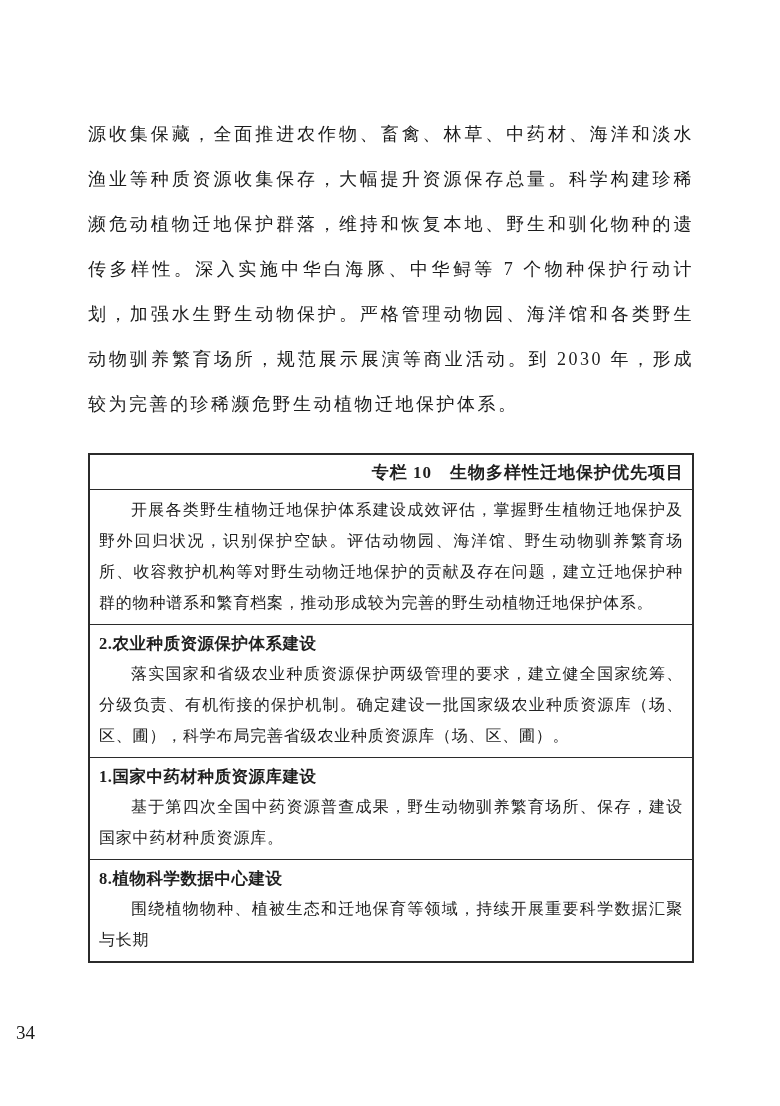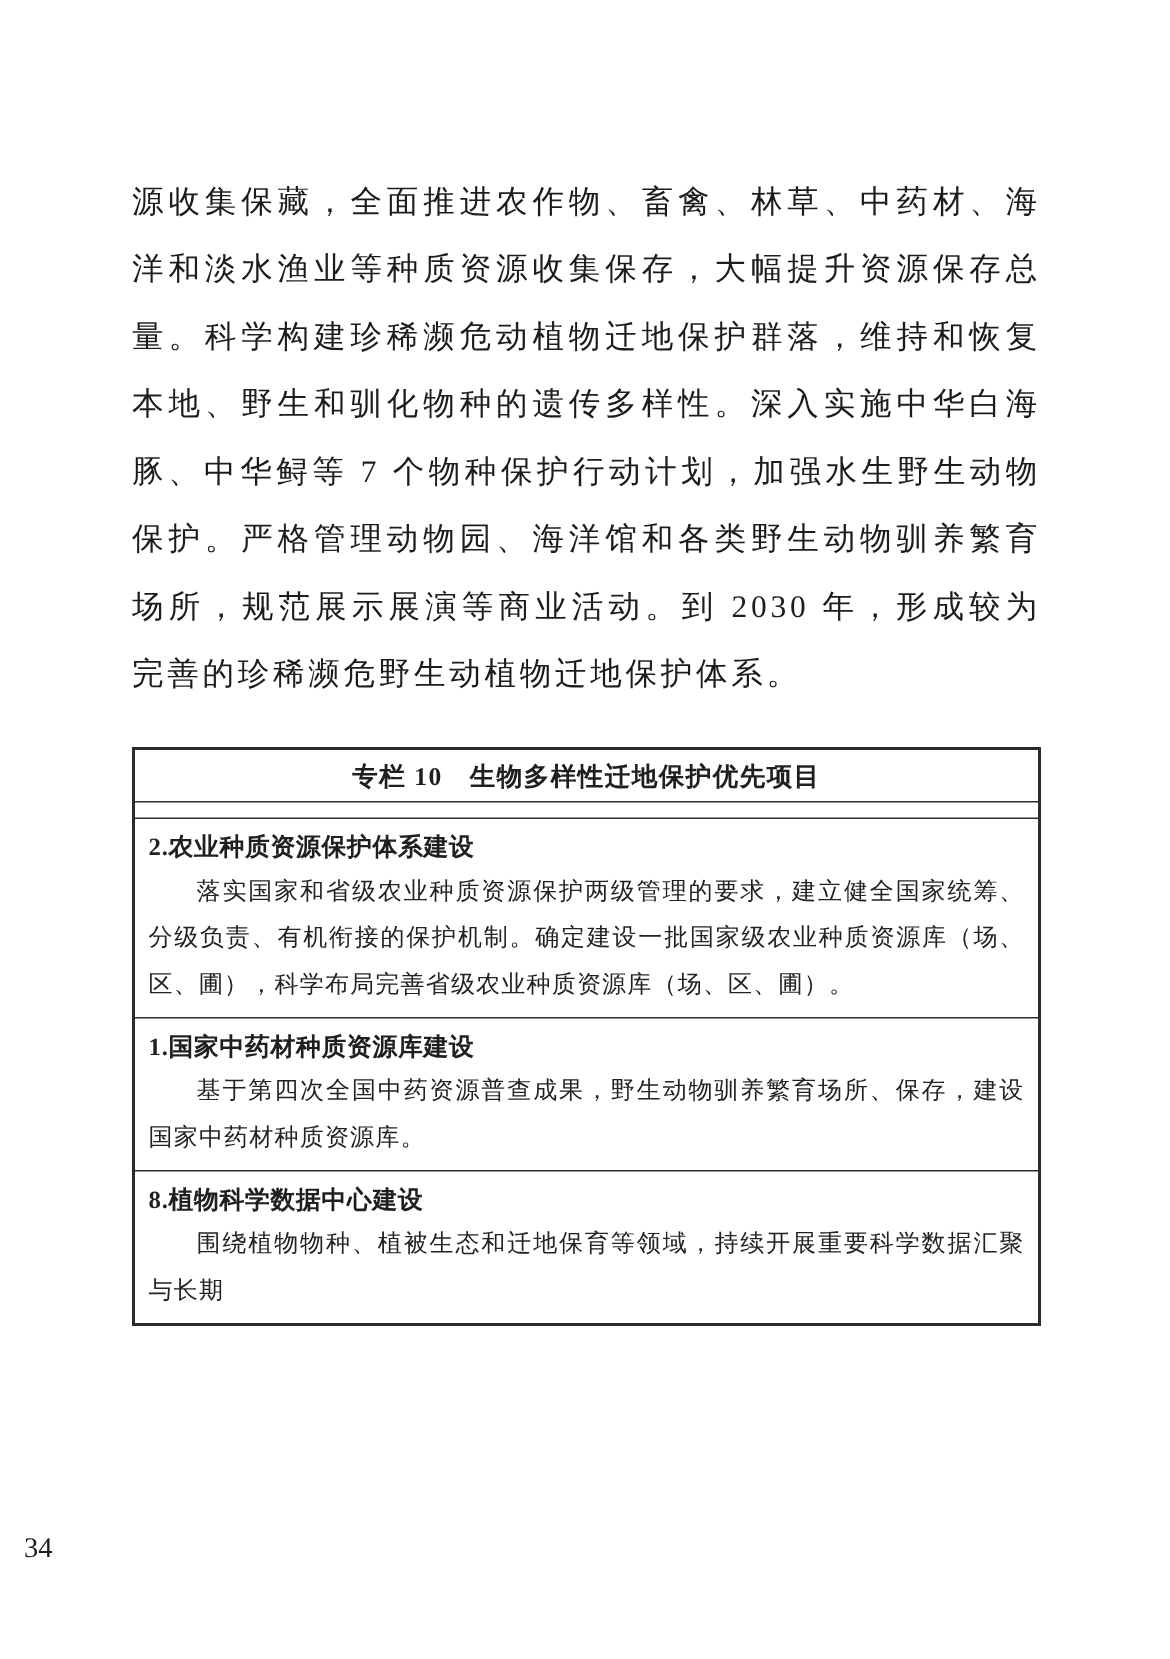--- a/index.html
+++ b/index.html
@@ -14,35 +14,35 @@
     overflow: hidden;
   }
   .content {
     position: absolute;
     left: 88px;
     top: 0;
     width: 606px;
   }
   .body-paragraph {
     margin-top: 112px;
-    font-size: 21px;
+    font-size: 18px;
     line-height: 45px;
     letter-spacing: 2.5px;
     text-align: justify;
     text-justify: inter-character;
     color: #1c1c1c;
   }
   .panel {
     margin-top: 26px;
     border: 2px solid #2b2b2b;
     background: #ffffff;
   }
   .panel-header {
     border-bottom: 1.5px solid #2b2b2b;
-    text-align: center;
+    text-align: right;
     padding: 6px 8px 5px 8px;
     font-weight: bold;
     font-size: 17px;
     letter-spacing: 1px;
   }
   .panel-section {
     padding: 4px 9px 6px 9px;
   }
   .panel-section + .panel-section {
     border-top: 1.5px solid #2b2b2b;
@@ -77,20 +77,21 @@
 
 <div class="page">
   <div class="content">
 
     <p class="body-paragraph">源收集保藏，全面推进农作物、畜禽、林草、中药材、海洋和淡水渔业等种质资源收集保存，大幅提升资源保存总量。科学构建珍稀濒危动植物迁地保护群落，维持和恢复本地、野生和驯化物种的遗传多样性。深入实施中华白海豚、中华鲟等 7 个物种保护行动计划，加强水生野生动物保护。严格管理动物园、海洋馆和各类野生动物驯养繁育场所，规范展示展演等商业活动。到 2030 年，形成较为完善的珍稀濒危野生动植物迁地保护体系。</p>
 
     <div class="panel">
       <div class="panel-header">专栏 10　生物多样性迁地保护优先项目</div>
 
       <div class="panel-section">
+        <div class="section-body">开展各类野生植物迁地保护体系建设成效评估，掌握野生植物迁地保护及野外回归状况，识别保护空缺。评估动物园、海洋馆、野生动物驯养繁育场所、收容救护机构等对野生动物迁地保护的贡献及存在问题，建立迁地保护种群的物种谱系和繁育档案，推动形成较为完善的野生动植物迁地保护体系。</div>
       </div>
 
       <div class="panel-section">
         <div class="section-heading">2.农业种质资源保护体系建设</div>
         <div class="section-body">落实国家和省级农业种质资源保护两级管理的要求，建立健全国家统筹、分级负责、有机衔接的保护机制。确定建设一批国家级农业种质资源库（场、区、圃），科学布局完善省级农业种质资源库（场、区、圃）。</div>
       </div>
 
       <div class="panel-section">
         <div class="section-heading">1.国家中药材种质资源库建设</div>
         <div class="section-body">基于第四次全国中药资源普查成果，野生动物驯养繁育场所、保存，建设国家中药材种质资源库。</div>

